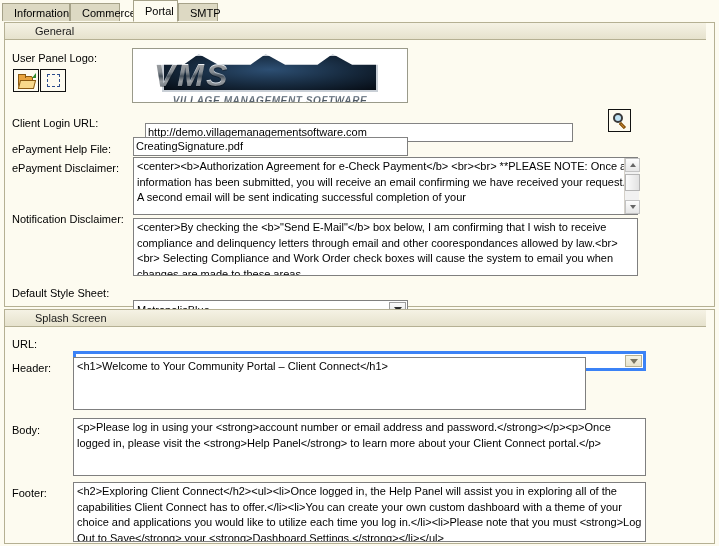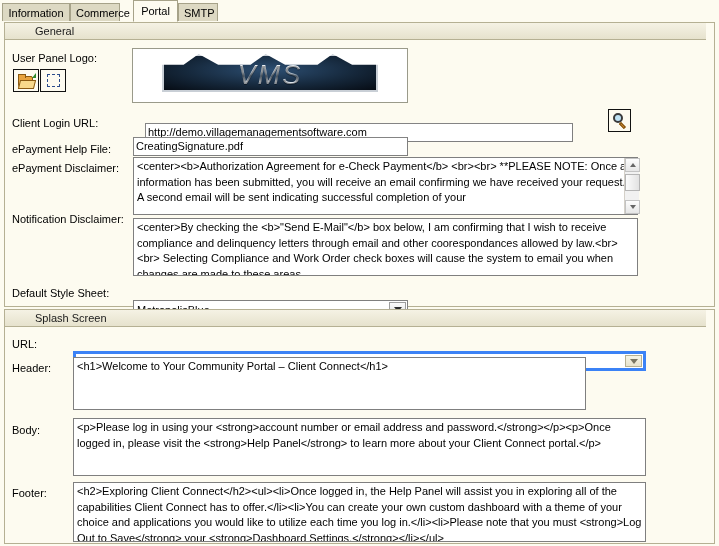--- a/index.html
+++ b/index.html
@@ -17,29 +17,28 @@
     position: absolute;
     left: 0; top: 0;
     width: 719px; height: 22px;
     background: #fdfbf0;
   }
   .tab {
     position: absolute;
     top: 3px;
     height: 18px;
     line-height: 18px;
-    padding: 0 5px;
+    padding: 0 11px;
     font-size: 11px;
     background: #ddd9c3;
     border: 1px solid #a6a289;
     border-bottom: none;
     box-sizing: border-box;
     white-space: nowrap;
     color: #000;
-    text-align: center;
   }
   .tab.active {
     top: 0px;
     height: 22px;
     line-height: 21px;
     background: #fdfbf0;
     border: 1px solid #a6a289;
     border-bottom: 1px solid #fdfbf0;
     z-index: 5;
   }
@@ -271,25 +270,25 @@
     width: 216px; height: 38px;
     background: radial-gradient(ellipse at 50% 40%, #2d4f73 0%, #16293d 55%, #060c14 100%);
     border: 2px solid #c9cfd6;
     box-sizing: border-box;
     clip-path: polygon(0% 28%, 10% 28%, 17% 0%, 26% 28%, 41% 28%, 48% 0%, 57% 28%, 72% 28%, 79% 0%, 88% 28%, 100% 28%, 100% 100%, 0% 100%);
   }
   .logo-vms {
     position: absolute;
     left: 0; right: 0;
     top: 7px;
-    text-align: center;
+    text-align: left;
     font-family: "Liberation Sans", sans-serif;
-    font-weight: normal;
+    font-weight: bold;
     font-style: italic;
-    font-size: 27px;
+    font-size: 32px;
     letter-spacing: 2px;
     line-height: 29px;
     color: #eef3f8;
     background: linear-gradient(to bottom, #ffffff 0%, #cfd9e2 38%, #6d7d8e 52%, #e9eff5 70%, #9aa8b6 100%);
     -webkit-background-clip: text;
     background-clip: text;
     -webkit-text-fill-color: transparent;
     text-shadow: 0 1px 0 rgba(0,0,0,0.35);
   }
   .logo-sub {
@@ -334,20 +333,21 @@
   </span>
 </div>
 <div class="toolbtn flat" style="left:40px; top:69px; width:26px; height:23px;">
   <span class="ico-dashed"></span>
 </div>
 
 <div class="logo-box" style="left:132px; top:48px; width:276px; height:55px;">
   <div class="logo-art">
     <div class="logo-plate"></div>
     <div class="logo-vms">VMS</div>
+    <div class="logo-sub">VILLAGE MANAGEMENT SOFTWARE</div>
   </div>
 </div>
 
 <div class="lbl" style="left:12px; top:117px;">Client Login URL:</div>
 <div class="tbox" style="left:133px; top:123px; width:428px; height:19px;margin-left:12px;">http://demo.villagemanagementsoftware.com</div>
 <div class="toolbtn flat" style="left:608px; top:109px; width:23px; height:23px;">
   <span class="ico-mag">
     <span class="lens"></span>
       <span class="handle"></span>
   </span>

